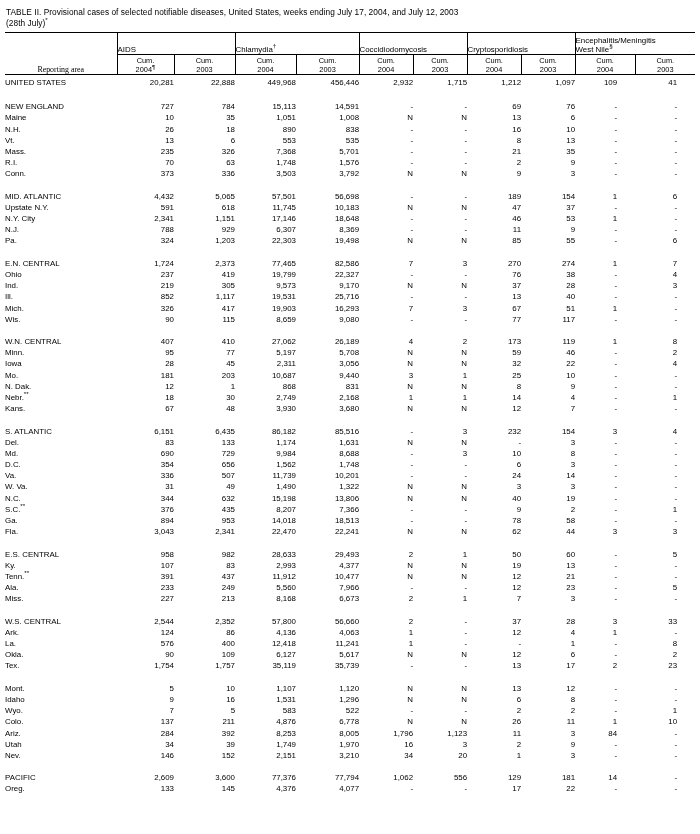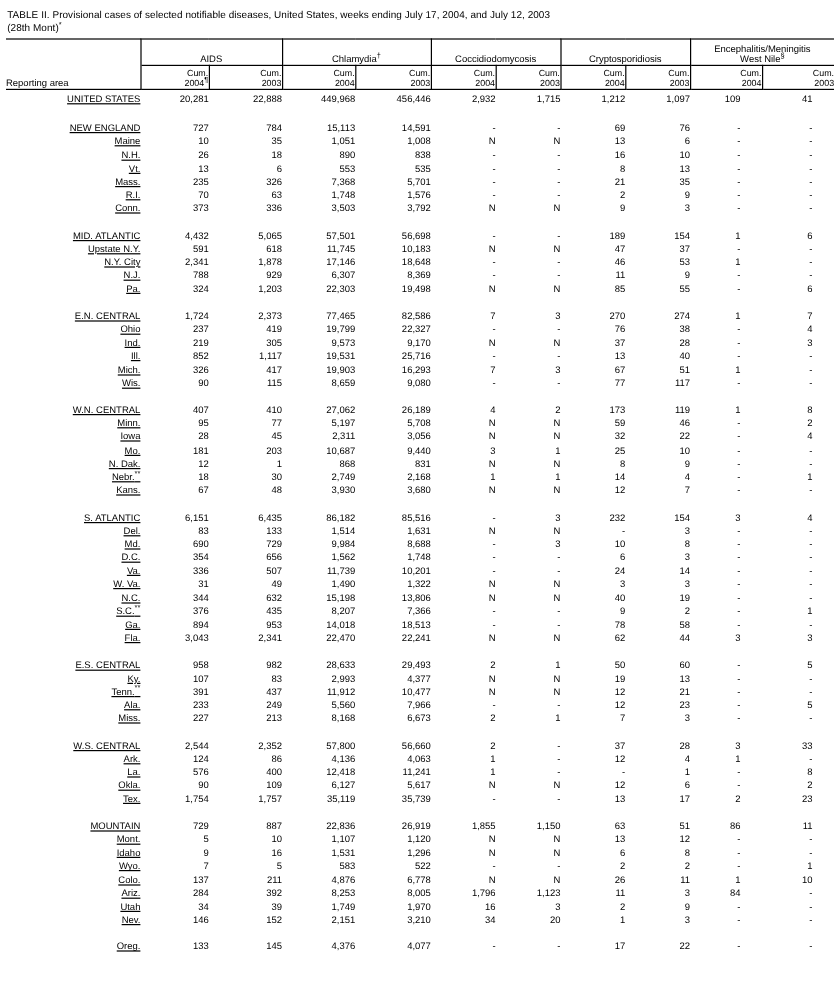--- a/index.html
+++ b/index.html
@@ -37,57 +37,58 @@
   
   .hrow-top td{height:21px;}
   .hrow-sub td{height:19px;}
 
   .ttop{border-top:1.6px solid #000;}
   .tbot{border-bottom:1.6px solid #000;}
   .thin-bot{border-bottom:.8px solid #000;}
   .vr{border-right:.8px solid #000;}
 
   .grp-head{
-    text-align:center;
+    text-align:left;
     font-size:7.9px;
     line-height:9px;
     padding-bottom:2px;
   }
   .sub-head{
-    text-align:right;
+    text-align:center;
     font-size:7.4px;
     line-height:8.4px;
     padding-bottom:2px;
   }
   .rep-area{
     font-size:7.9px;
-    text-align:left;
+    text-align:center;
     padding-left:2px;
     padding-bottom:2px;
+    font-family:Liberation Serif, serif;
   }
 
   
   tbody tr{height:11.18px;}
   tbody td{height:11.18px;line-height:11.18px;font-size:7.9px;}
-  td.area{text-align:right;padding-left:2px;white-space:nowrap;text-decoration:underline;}
+  td.area{text-align:left;padding-left:2px;white-space:nowrap;}
   td.num{text-align:right;padding-right:13px;white-space:nowrap;font-variant-numeric:tabular-nums;}
   td.num.wn{padding-right:18px;}
 
   tr.us td{height:14px;line-height:15px;}
   tr.gap td{height:6px;line-height:6px;font-size:0;}
   tr.grp td.area{letter-spacing:.02px;}
 </style>
 </head>
 <body>
 
 <div class="page">
 
   <div class="title">
     <span>TABLE II. Provisional cases of selected notifiable diseases, United States, weeks ending July 17, 2004, and July 12, 2003</span>
-    <span class="l2"><span>(28th Mont)</span><sup>*</sup></span>
+    <span class="l2"><span>(28th July)</span><sup>*</sup></span>
   </div>
 
   <table class="main">
     <colgroup>
       <col style="width:112px">
       <col style="width:57px">
         <col style="width:61px">
       <col style="width:61px">
         <col style="width:63px">
       <col style="width:54px">
@@ -261,21 +262,21 @@
           <td class="num">N</td>
           <td class="num">N</td>
           <td class="num">47</td>
           <td class="num">37</td>
           <td class="num wn">-</td>
           <td class="num wn">-</td>
         </tr>
         <tr class="">
           <td class="area">N.Y. City</td>
           <td class="num">2,341</td>
-          <td class="num">1,878</td>
+          <td class="num">1,151</td>
           <td class="num">17,146</td>
           <td class="num">18,648</td>
           <td class="num">-</td>
           <td class="num">-</td>
           <td class="num">46</td>
           <td class="num">53</td>
           <td class="num wn">1</td>
           <td class="num wn">-</td>
         </tr>
         <tr class="">
@@ -492,21 +493,21 @@
           <td class="num">3</td>
           <td class="num">232</td>
           <td class="num">154</td>
           <td class="num wn">3</td>
           <td class="num wn">4</td>
         </tr>
         <tr class="">
           <td class="area">Del.</td>
           <td class="num">83</td>
           <td class="num">133</td>
-          <td class="num">1,514</td>
+          <td class="num">1,174</td>
           <td class="num">1,631</td>
           <td class="num">N</td>
           <td class="num">N</td>
           <td class="num">-</td>
           <td class="num">3</td>
           <td class="num wn">-</td>
           <td class="num wn">-</td>
         </tr>
         <tr class="">
           <td class="area">Md.</td>
@@ -743,33 +744,20 @@
           <td class="num">35,739</td>
           <td class="num">-</td>
           <td class="num">-</td>
           <td class="num">13</td>
           <td class="num">17</td>
           <td class="num wn">2</td>
           <td class="num wn">23</td>
         </tr>
         <tr class="gap">
           <td colspan="11"></td>
-        </tr>
-        <tr class="grp">
-          <td class="area">MOUNTAIN</td>
-          <td class="num">729</td>
-          <td class="num">887</td>
-          <td class="num">22,836</td>
-          <td class="num">26,919</td>
-          <td class="num">1,855</td>
-          <td class="num">1,150</td>
-          <td class="num">63</td>
-          <td class="num">51</td>
-          <td class="num wn">86</td>
-          <td class="num wn">11</td>
         </tr>
         <tr class="">
           <td class="area">Mont.</td>
           <td class="num">5</td>
           <td class="num">10</td>
           <td class="num">1,107</td>
           <td class="num">1,120</td>
           <td class="num">N</td>
           <td class="num">N</td>
           <td class="num">13</td>
@@ -851,20 +839,33 @@
           <td class="num">34</td>
           <td class="num">20</td>
           <td class="num">1</td>
           <td class="num">3</td>
           <td class="num wn">-</td>
           <td class="num wn">-</td>
         </tr>
         <tr class="gap">
           <td colspan="11"></td>
         </tr>
+        <tr class="grp">
+          <td class="area">PACIFIC</td>
+          <td class="num">2,609</td>
+          <td class="num">3,600</td>
+          <td class="num">77,376</td>
+          <td class="num">77,794</td>
+          <td class="num">1,062</td>
+          <td class="num">556</td>
+          <td class="num">129</td>
+          <td class="num">181</td>
+          <td class="num wn">14</td>
+          <td class="num wn">-</td>
+        </tr>
         <tr class="">
           <td class="area">Oreg.</td>
           <td class="num">133</td>
           <td class="num">145</td>
           <td class="num">4,376</td>
           <td class="num">4,077</td>
           <td class="num">-</td>
           <td class="num">-</td>
           <td class="num">17</td>
           <td class="num">22</td>

